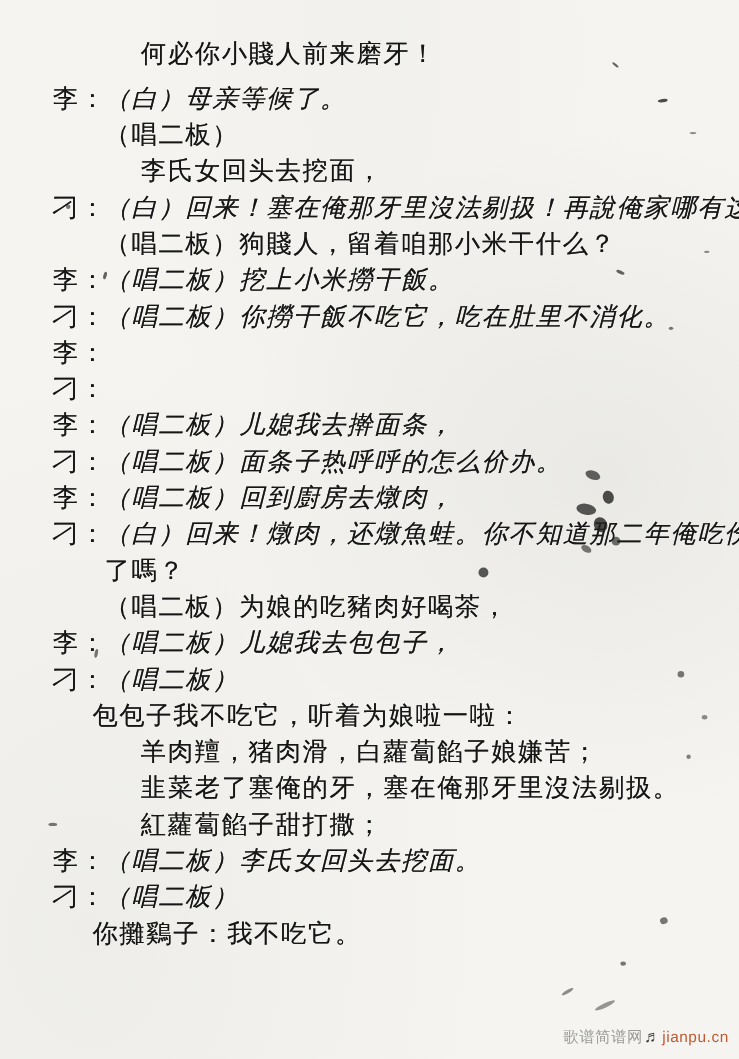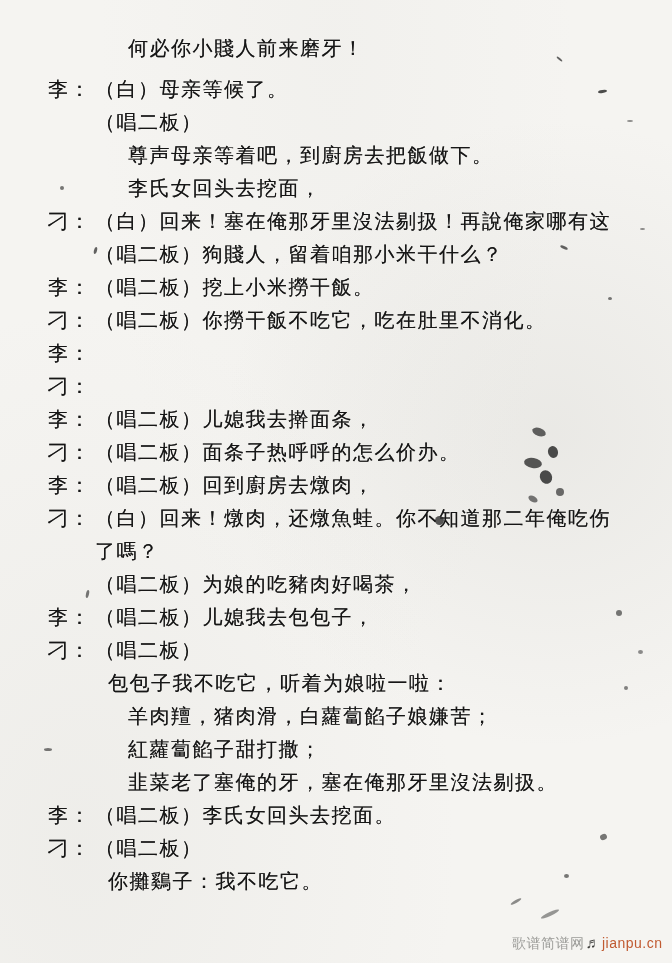--- a/index.html
+++ b/index.html
@@ -11,68 +11,67 @@
     background-image:
       radial-gradient(ellipse at 82% 45%, rgba(175,175,168,0.16), transparent 42%),
       radial-gradient(ellipse at 12% 88%, rgba(195,195,188,0.14), transparent 45%),
       radial-gradient(ellipse at 50% 5%, rgba(210,210,205,0.10), transparent 50%);
     font-family:"Liberation Serif","DejaVu Serif",serif;
     color:#161616;
   }
   .text-block { position:absolute; left:0; top:32px; width:672px; }
   .line {
     position:relative; height:33px; line-height:33px;
-    font-size:20px; letter-spacing:1.5px; white-space:nowrap;
+    font-size:23px; letter-spacing:1.5px; white-space:nowrap;
     text-shadow:0 0 0.5px rgba(10,10,10,0.65);
   }
   .line.first { margin-bottom:8px; }
   .spk { position:absolute; left:48px; top:0; }
-  .sp .txt { margin-left:95px; display:inline-block; }
+  .sp .txt { margin-left:95px; display:inline-block;font-style:italic; }
   .i1 .txt { margin-left:95px; display:inline-block; }
   .i2 .txt { margin-left:128px; display:inline-block; }
-  .i3 .txt { margin-left:108px; display:inline-block;text-align:center; }
+  .i3 .txt { margin-left:84px; display:inline-block;text-align:center; }
   .speck { position:absolute; background:#222; border-radius:50%; }
   .watermark {
     position:absolute; left:512px; top:934px; font-size:14px;
     letter-spacing:0.5px; white-space:nowrap;
     font-family:"Liberation Sans","DejaVu Sans",sans-serif;
   }
   .wm-name { color:#9b9b98; }
   .wm-note { color:#3a3a38; font-size:15px; margin:0 1px; }
   .wm-url { color:#c05a31; }
 </style>
 </head>
 <body>
 
 <div class="page">
 
   <div class="text-block">
     <div class="line i2 first"><span class="txt">何必你小賤人前来磨牙！</span></div>
     <div class="line sp"><span class="spk">李：</span><span class="txt">（白）母亲等候了。</span></div>
     <div class="line i1"><span class="txt">（唱二板）</span></div>
-    <div class="line i2"><span class="txt">尊声母亲等着吧，到廚房去把飯做下。</span></div>
     <div class="line i2"><span class="txt">李氏女回头去挖面，</span></div>
     <div class="line sp"><span class="spk">刁：</span><span class="txt">（白）回来！塞在俺那牙里沒法剔扱！再說俺家哪有这</span></div>
     <div class="line i1"><span class="txt">（唱二板）狗賤人，留着咱那小米干什么？</span></div>
     <div class="line sp"><span class="spk">李：</span><span class="txt">（唱二板）挖上小米撈干飯。</span></div>
     <div class="line sp"><span class="spk">刁：</span><span class="txt">（唱二板）你撈干飯不吃它，吃在肚里不消化。</span></div>
     <div class="line sp"><span class="spk">李：</span></div>
     <div class="line sp"><span class="spk">刁：</span></div>
     <div class="line sp"><span class="spk">李：</span><span class="txt">（唱二板）儿媳我去擀面条，</span></div>
     <div class="line sp"><span class="spk">刁：</span><span class="txt">（唱二板）面条子热呼呼的怎么价办。</span></div>
     <div class="line sp"><span class="spk">李：</span><span class="txt">（唱二板）回到廚房去燉肉，</span></div>
     <div class="line sp"><span class="spk">刁：</span><span class="txt">（白）回来！燉肉，还燉魚蛙。你不知道那二年俺吃伤</span></div>
     <div class="line i1"><span class="txt">了嗎？</span></div>
     <div class="line i1"><span class="txt">（唱二板）为娘的吃豬肉好喝茶，</span></div>
     <div class="line sp"><span class="spk">李：</span><span class="txt">（唱二板）儿媳我去包包子，</span></div>
     <div class="line sp"><span class="spk">刁：</span><span class="txt">（唱二板）</span></div>
     <div class="line i3"><span class="txt">包包子我不吃它，听着为娘啦一啦：</span></div>
     <div class="line i2"><span class="txt">羊肉羶，猪肉滑，白蘿蔔餡子娘嫌苦；</span></div>
+    <div class="line i2"><span class="txt">韭菜老了塞俺的牙，塞在俺那牙里沒法剔扱。</span></div>
     <div class="line i2"><span class="txt">紅蘿蔔餡子甜打撒；</span></div>
-    <div class="line i2"><span class="txt">韭菜老了塞俺的牙，塞在俺那牙里沒法剔扱。</span></div>
     <div class="line sp"><span class="spk">李：</span><span class="txt">（唱二板）李氏女回头去挖面。</span></div>
     <div class="line sp"><span class="spk">刁：</span><span class="txt">（唱二板）</span></div>
     <div class="line i3"><span class="txt">你攤鷄子：我不吃它。</span></div>
   </div>
 
   <div>
     <div class="speck" style="left:598px;top:90px;width:9px;height:3px;opacity:.8;transform:rotate(-8deg);"></div>
     <div class="speck" style="left:556px;top:58px;width:7px;height:2px;opacity:.7;transform:rotate(40deg);"></div>
     <div class="speck" style="left:627px;top:120px;width:6px;height:2px;opacity:.5;"></div>
     <div class="speck" style="left:60px;top:186px;width:4px;height:4px;opacity:.6;"></div>

